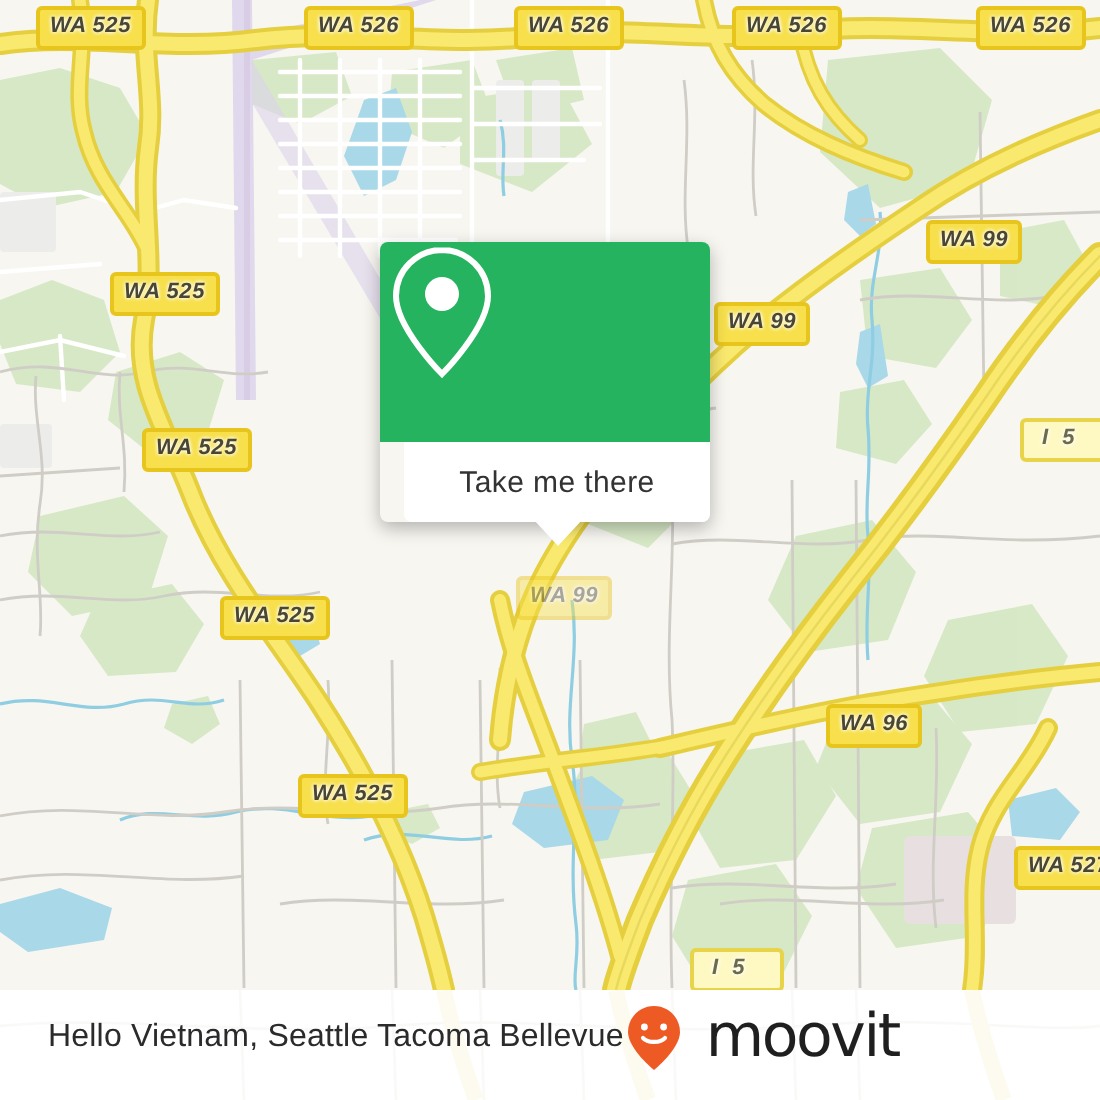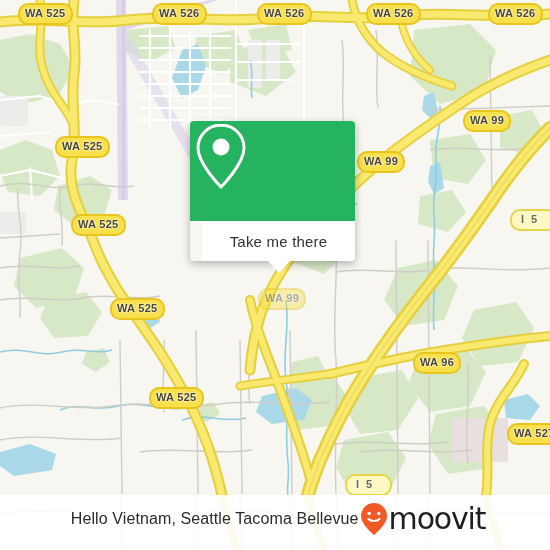--- a/index.html
+++ b/index.html
@@ -12,30 +12,31 @@
 
   
   #map{position:absolute;left:0;top:0;width:550px;height:495px;overflow:hidden;background:#f7f6f1;}
   #map svg{position:absolute;left:0;top:0;}
 
   
   .shield{
     position:absolute;
     background:#f7e04c;
     border:2px solid #e8c51d;
-    border-radius:10px;
+    border-radius:3px;
     color:#4a4634;
     font-size:11px;
     font-weight:bold;
     letter-spacing:.3px;
     line-height:1;
     padding:3px 5px 4px 5px;
     white-space:nowrap;
     box-sizing:border-box;
     text-shadow:0 0 2px #ffffff, 0 0 2px #ffffff;
+    font-style:italic;
   }
   .shield.i5{
     padding:3px 16px 4px 9px;
     letter-spacing:2px;
     background:#fef9c3;
     border-color:#e8d44a;
     color:#6b6a4a;
   }
   .shield.faded{opacity:.45;}
 
@@ -82,27 +83,27 @@
   }
 
   
   #footer{
     position:absolute;left:0;top:495px;width:550px;height:55px;
     background:#ffffff;
     z-index:60;
   }
   #footer-inner{
     position:relative;width:100%;height:100%;
-    display:flex;align-items:center;justify-content:center;
+    display:flex;align-items:center;justify-content:flex-start;
     padding:0 18px 8px 24px;box-sizing:border-box;
   }
   #footer-title{
     font-size:16px;color:#2b2b2b;letter-spacing:.1px;
   }
-  #brand{display:flex;align-items:center;gap:0;}
+  #brand{display:flex;align-items:center;gap:11px;}
   #brand-word{
     font-size:30px;color:#1f1f1f;letter-spacing:-1.2px;line-height:1;
     font-family:"DejaVu Sans", sans-serif;font-weight:400;
   }
   
   #footer-map{position:absolute;left:0;top:0;width:550px;height:55px;opacity:.10;pointer-events:none;}
 </style>
 </head>
 <body>
 

